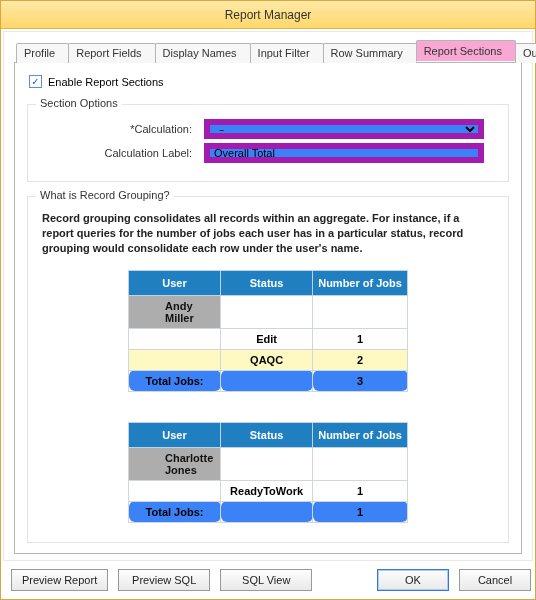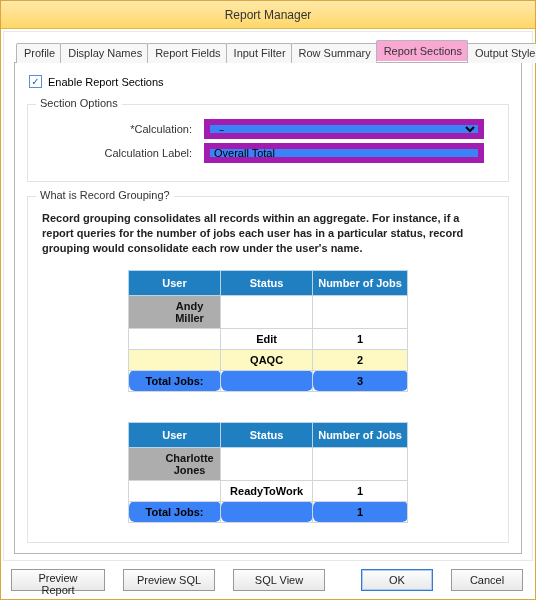--- a/index.html
+++ b/index.html
@@ -44,21 +44,21 @@
     display: flex;
     align-items: flex-end;
     padding-left: 2px;
     position: relative;
     z-index: 2;
   }
   .tab {
     border: 1px solid #b5b5b5;
     border-bottom: none;
     background: #f7f7f7;
-    padding: 3px 5px 4px 7px;
+    padding: 3px 13px 4px 7px;
     margin-right: -1px;
     font-size: 11px;
     color: #333;
     border-radius: 2px 2px 0 0;
     position: relative;
     top: 1px;
     white-space: nowrap;
   }
   .tab.active {
     background: #f9a8d4;
@@ -147,35 +147,35 @@
     border: 1px solid #cfd7dd;
     padding: 4px 6px;
     text-align: center;
     background: #fff;
     height: 18px;
   }
   table.ex tr.usercell td.user {
     background: #adadad;
     color: #111;
     font-weight: 600;
-    text-align: center;
+    text-align: left;
     padding-left: 36px;
   }
   table.ex tr.alt td { background: #fef9c3; }
   table.ex td.bold { font-weight: 600; }
   table.ex tr.total td {
     background: #3b82f6;
     font-weight: 600;
     border-radius: 6px;
   }
   .button-row {
     display: flex;
     align-items: center;
-    gap: 18px;
-    padding: 6px 12px 8px 10px;
+    gap: 10px;
+    padding: 6px 4px 8px 10px;
     background: #fff;
   }
   .btn {
     min-width: 92px;
     height: 22px;
     border: 1px solid #999;
     background: linear-gradient(#fdfdfd, #e9e9e9);
     font: inherit;
     padding: 2px 10px;
     color: #222;
@@ -191,22 +191,22 @@
 
 <div class="window">
   <div class="titlebar">
     <span>Report Manager</span>
   </div>
 
   <div class="client">
 
     <div class="tabstrip">
       <div class="tab">Profile</div>
+      <div class="tab">Report Fields</div>
       <div class="tab">Display Names</div>
-      <div class="tab">Report Fields</div>
       <div class="tab">Input Filter</div>
       <div class="tab">Row Summary</div>
       <div class="tab active">Report Sections</div>
       <div class="tab">Output Style</div>
 
     </div>
 
     <div class="tabpanel">
 
       <div class="chk-row">

